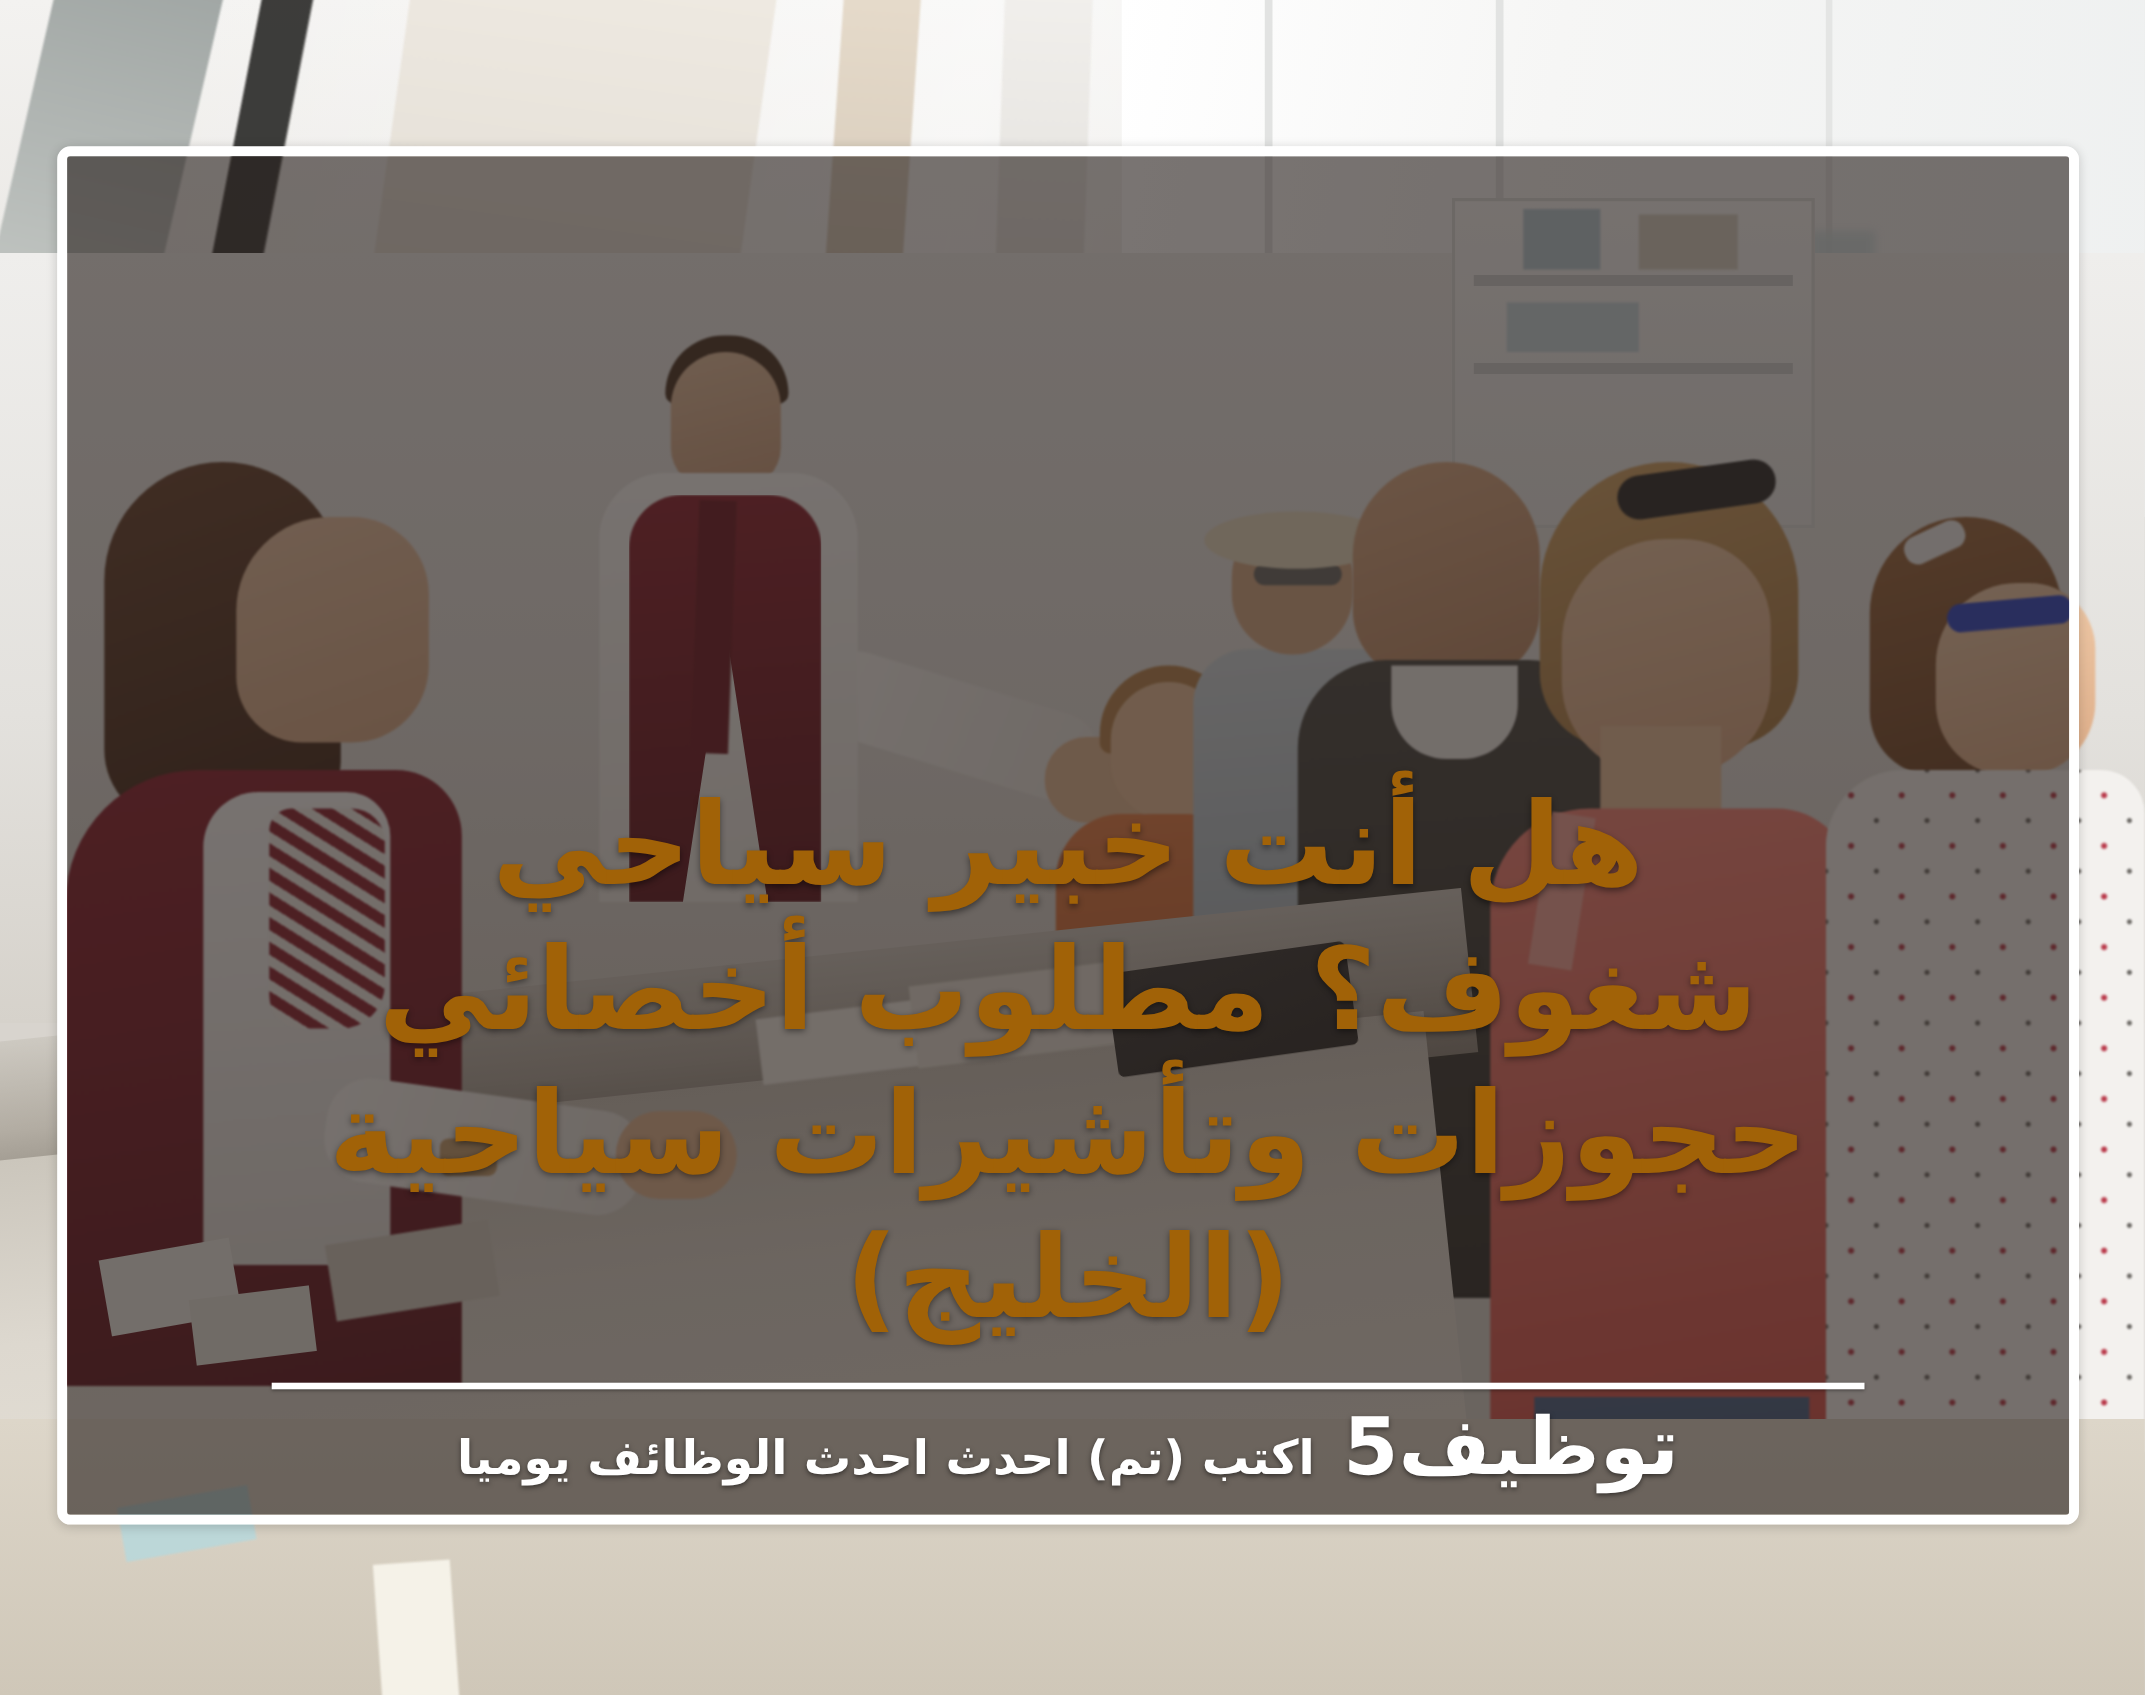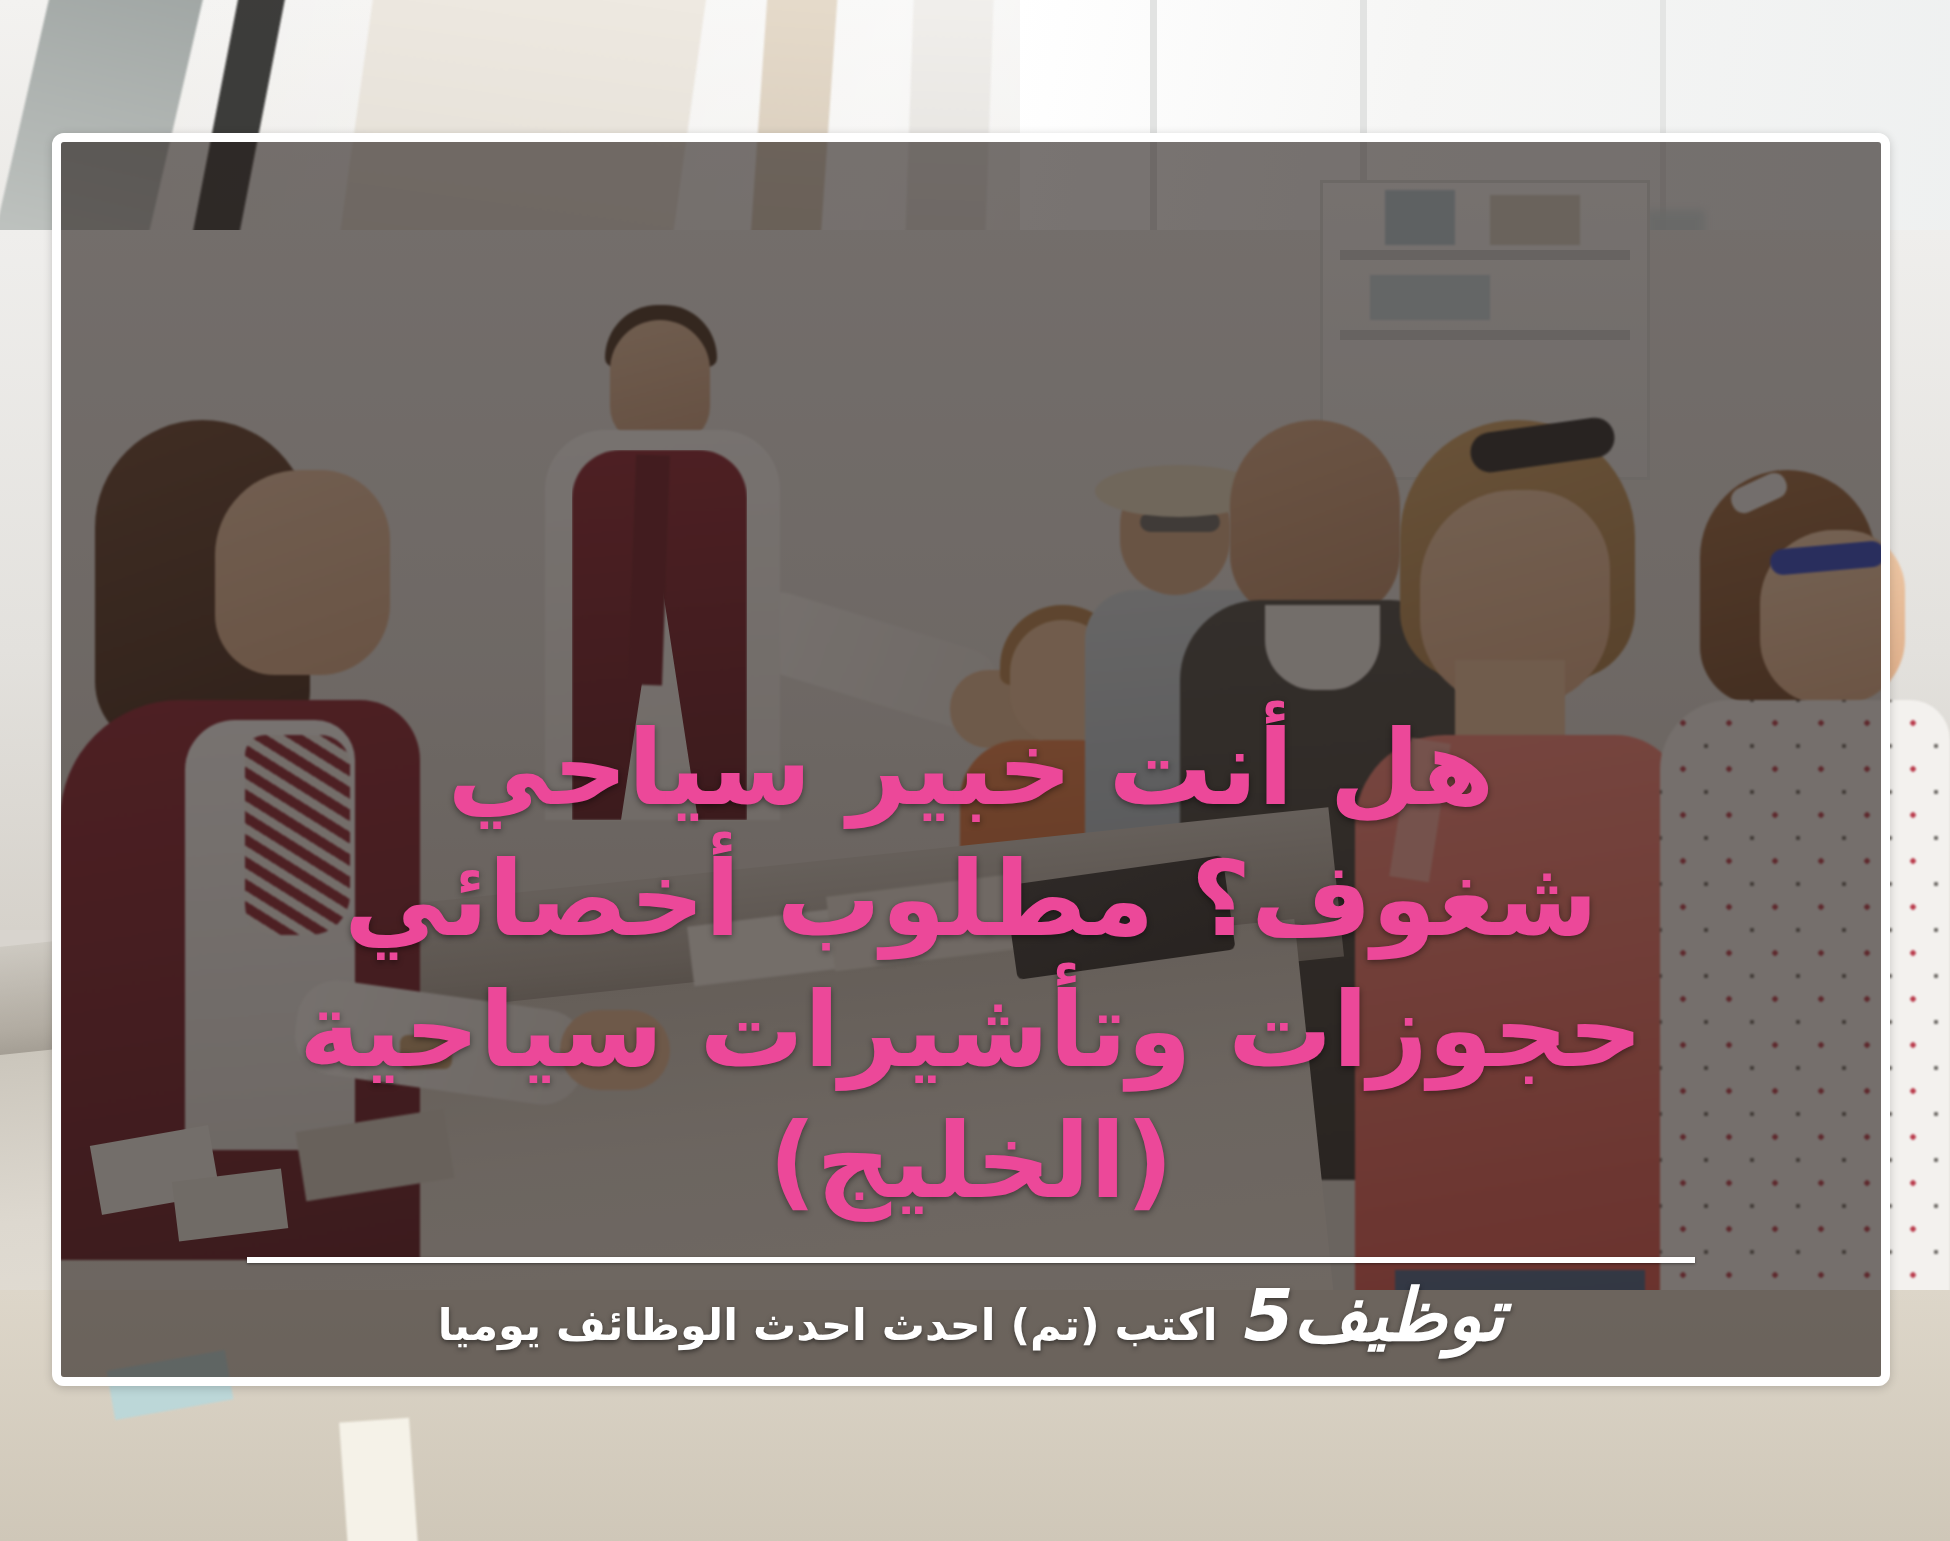--- a/index.html
+++ b/index.html
@@ -224,21 +224,21 @@
     display: flex;
     flex-direction: column;
     justify-content: flex-end;
     padding: 0 28px 26px 28px;
     box-sizing: border-box;
   }
 
   .headline {
     direction: rtl;
     text-align: center;
-    color: #ec4899;
+    color: #a16207;
     font-family: "DejaVu Sans", "Liberation Sans", sans-serif;
     font-weight: 700;
     font-size: 104px;
     line-height: 1.26;
     letter-spacing: 0px;
     text-shadow: 0 2px 6px rgba(0,0,0,.45);
     margin: 0 0 30px 0;
     padding: 0 140px;
   }
 
@@ -258,21 +258,20 @@
     gap: 26px;
     color: #ffffff;
     padding: 0 96px;
   }
   .brand {
     font-size: 72px;
     font-weight: 700;
     white-space: nowrap;
     text-shadow: 0 2px 5px rgba(0,0,0,.5);
     line-height: 1;
-    font-style: italic;
   }
   .tagline {
     font-size: 43px;
     font-weight: 700;
     white-space: nowrap;
     text-shadow: 0 2px 5px rgba(0,0,0,.5);
     line-height: 1;
   }
 </style>
 </head>

